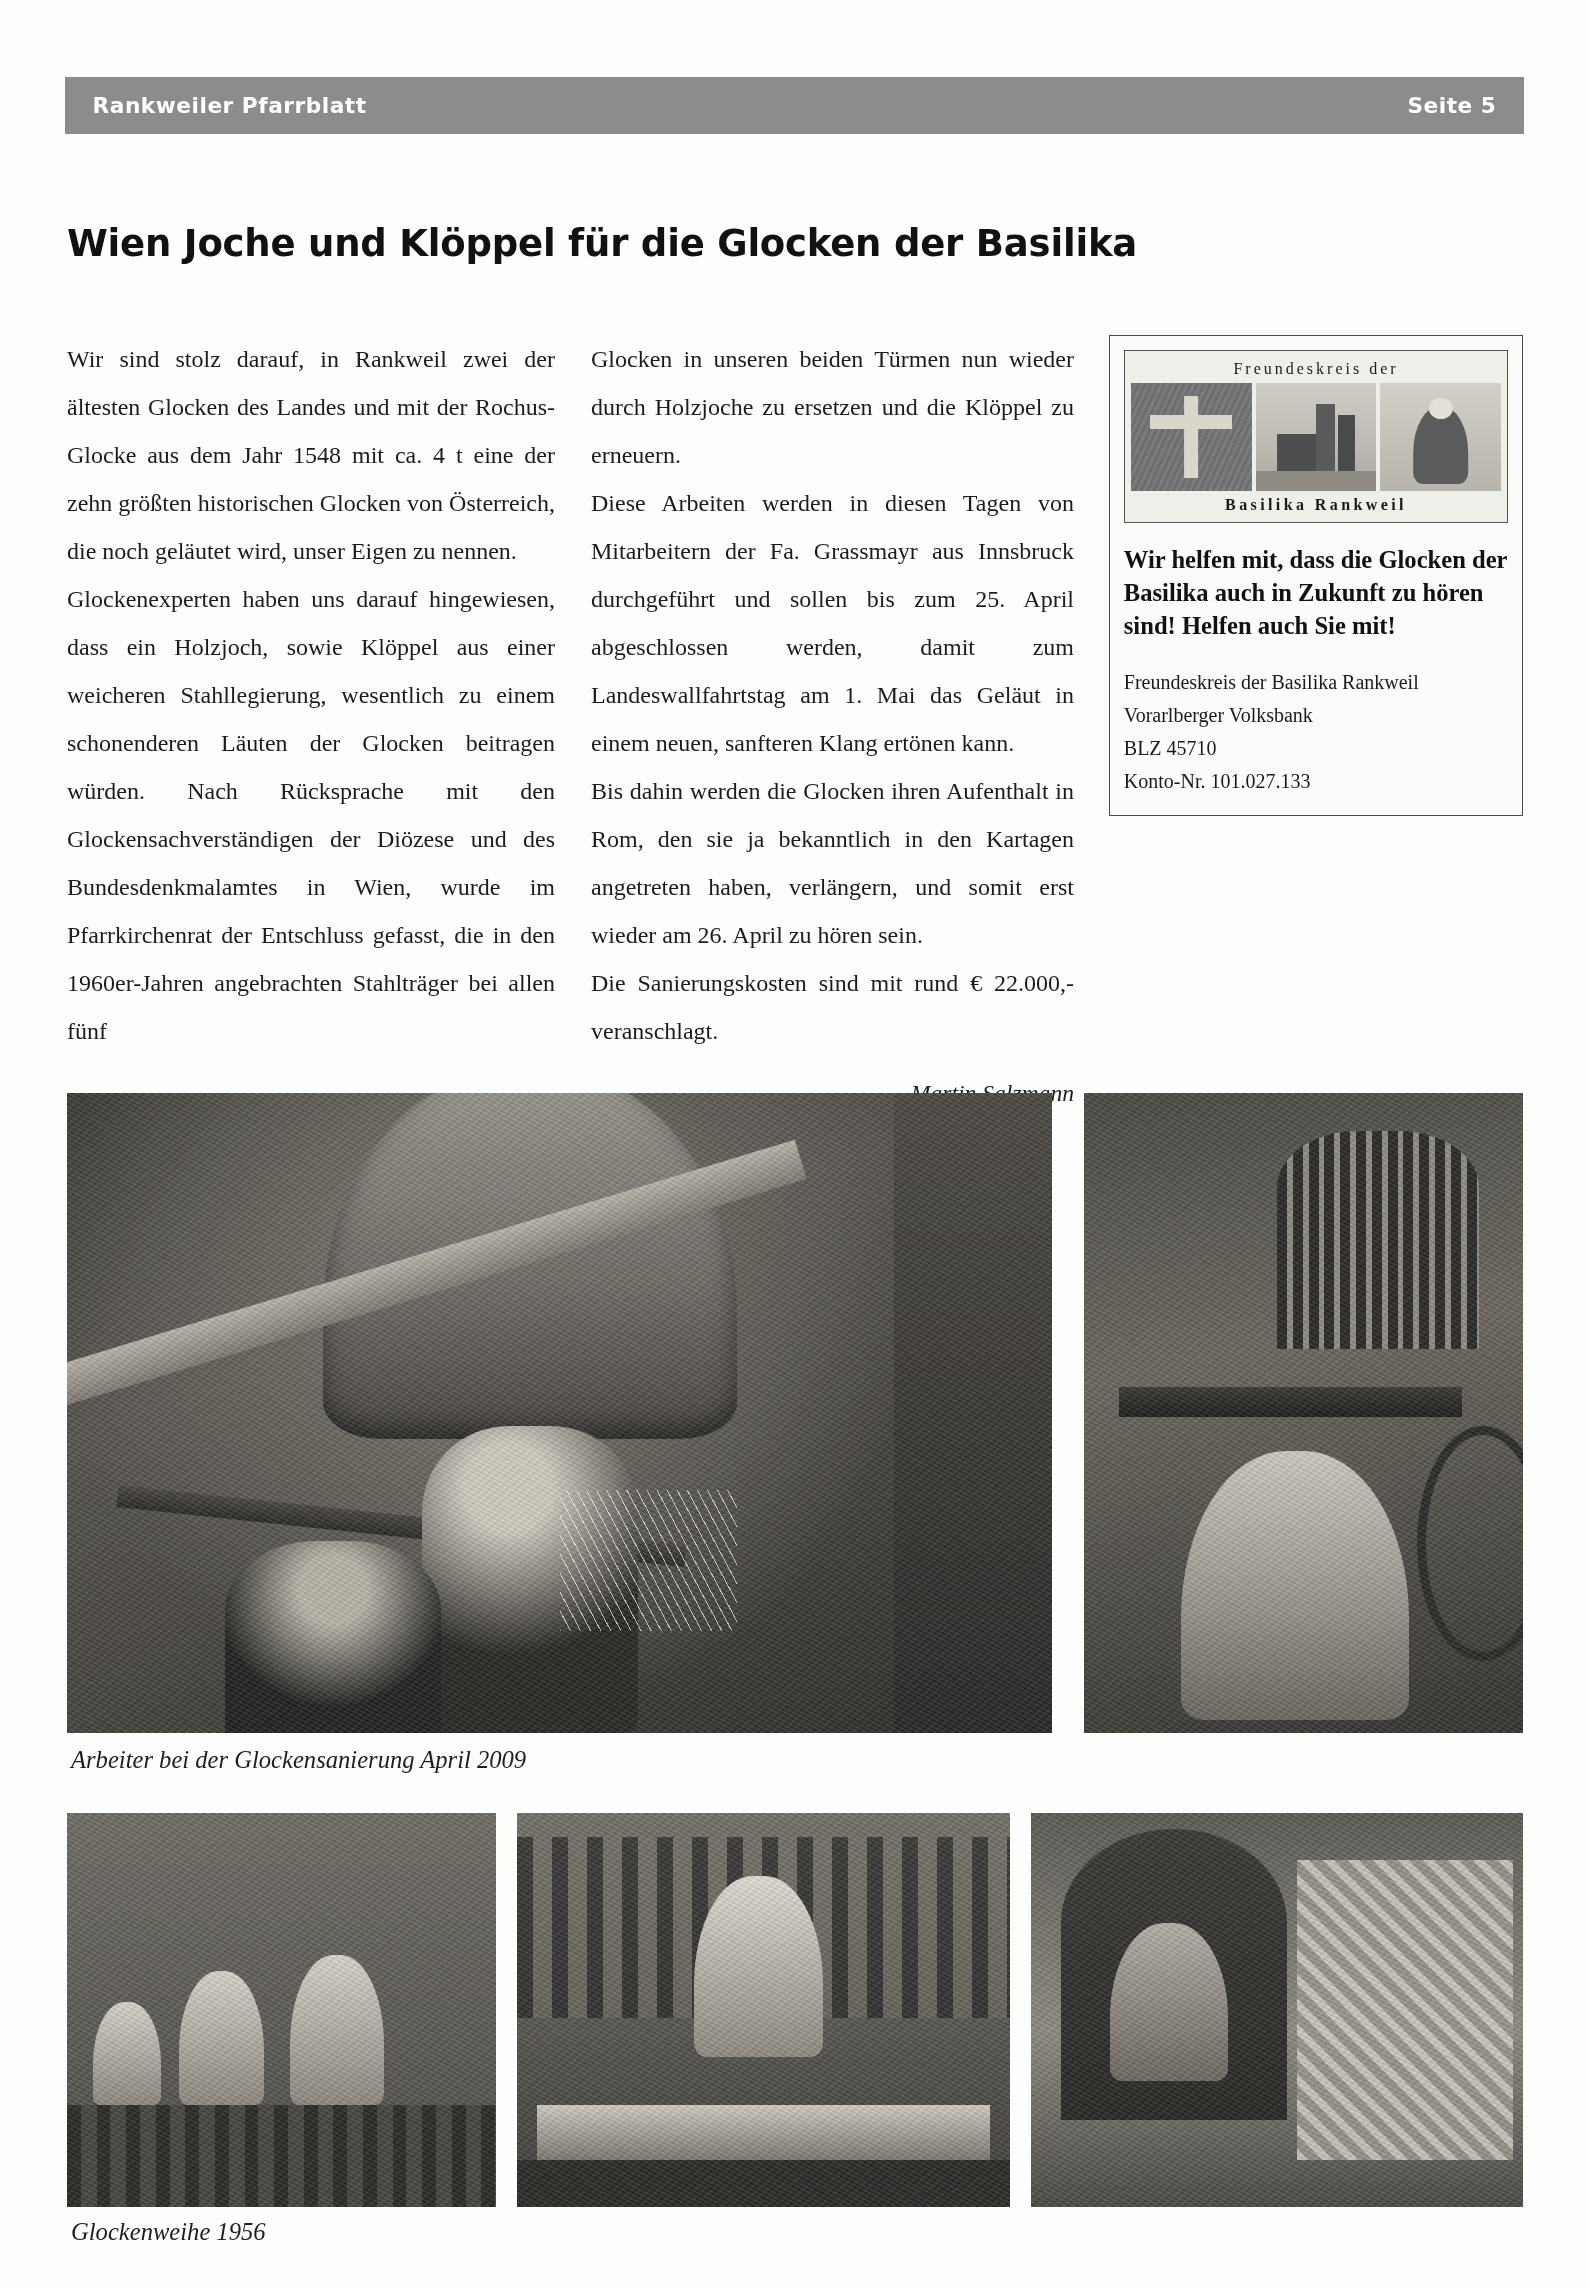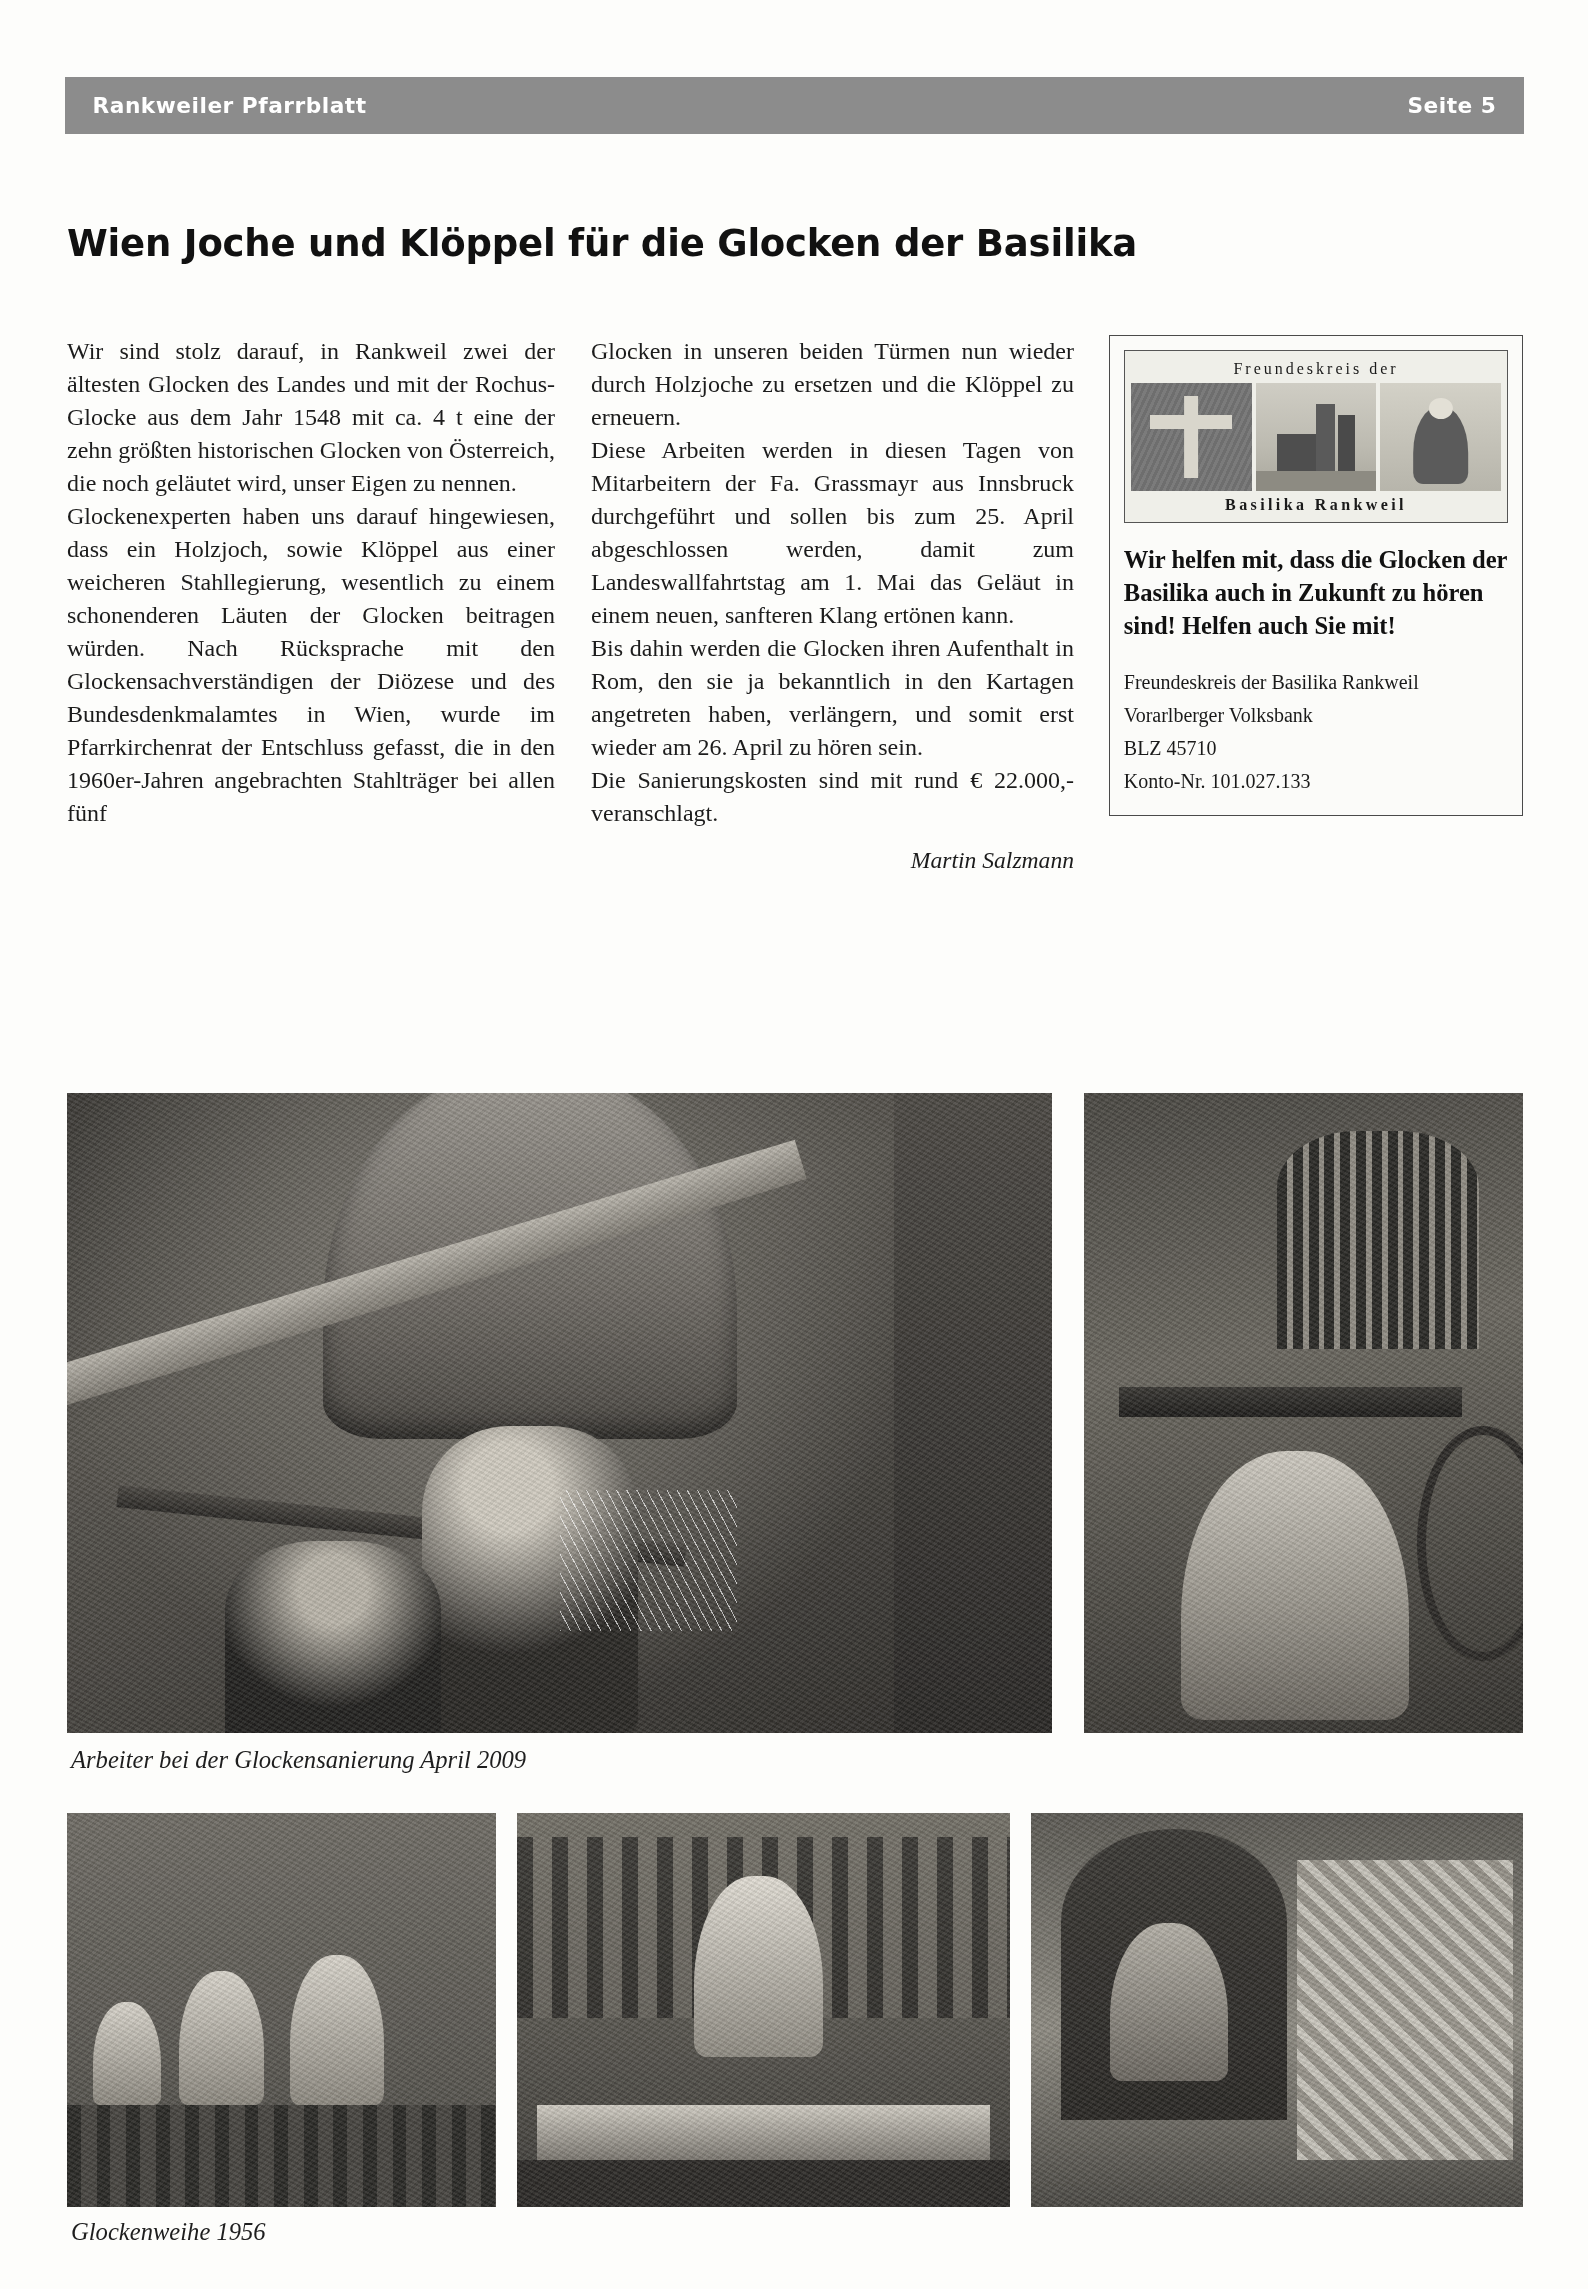--- a/index.html
+++ b/index.html
@@ -58,21 +58,21 @@
     color: #111;
     letter-spacing: -0.2px;
   }
 
   
   .col {
     position: absolute;
     top: 335px;
     font-family: "Liberation Serif", serif;
     font-size: 24px;
-    line-height: 33px;
+    line-height: 48px;
     text-align: justify;
     color: #1c1c1c;
     -webkit-hyphens: auto;
     hyphens: auto;
   }
   .col p { margin: 0; }
   .col p + p { margin-top: 0; }
   .col-1 { left: 67px;  width: 488px; }
   .col-2 { left: 591px; width: 483px; }
 

